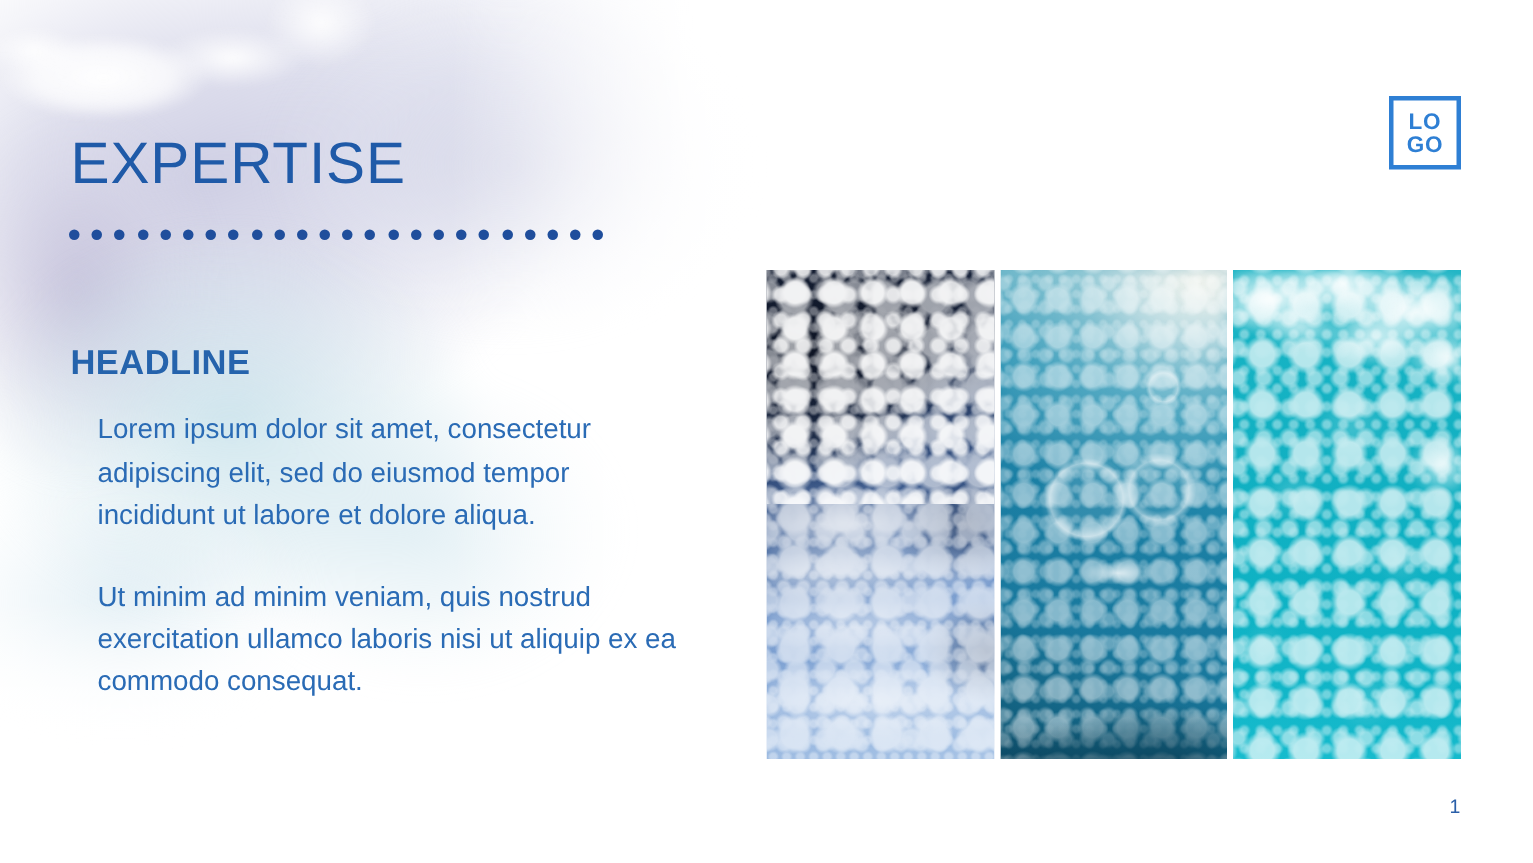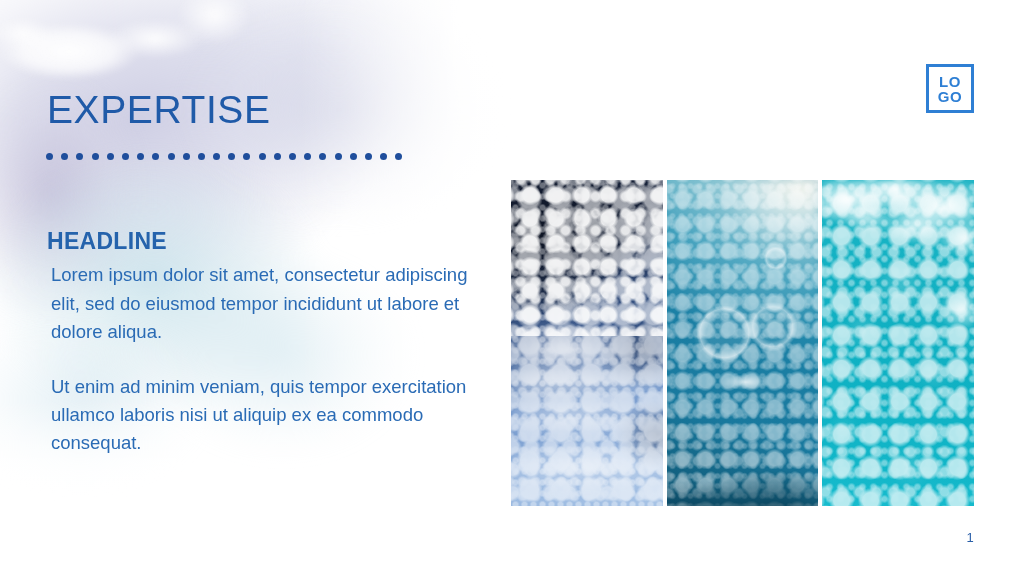--- a/index.html
+++ b/index.html
@@ -154,21 +154,21 @@
     color: #2563AC;
     letter-spacing: 0.3px;
     margin: 0 0 7px 0;
     line-height: 1.15;
   }
   .para {
     font-size: 18.5px;
     font-weight: 400;
     color: #2A6BB5;
     line-height: 1.52;
-    margin: 4px;
+    margin: 18px;
   }
   .para + .para {
     margin-top: 27px;
   }
 
   
   .logo {
     position: absolute;
     left: 926px;
     top: 64px;
@@ -372,21 +372,21 @@
       <span class="dot"></span>
       <span class="dot"></span>
       <span class="dot"></span>
       <span class="dot"></span>
       <span class="dot"></span>
     </div>
 
   <div class="textcol">
     <div class="headline">HEADLINE</div>
     <p class="para">Lorem ipsum dolor sit amet, consectetur adipiscing elit, sed do eiusmod tempor incididunt ut labore et dolore aliqua.</p>
-    <p class="para">Ut enim ad minim veniam, quis tempor exercitation ullamco laboris nisi ut aliquip ex ea commodo consequat.</p>
+    <p class="para">Ut minim ad minim veniam, quis nostrud exercitation ullamco laboris nisi ut aliquip ex ea commodo consequat.</p>
   </div>
 
   <div class="logo">
     <span>LO</span>
     <span>GO</span>
   </div>
 
   <div class="panels">
 
     <div class="panel">

